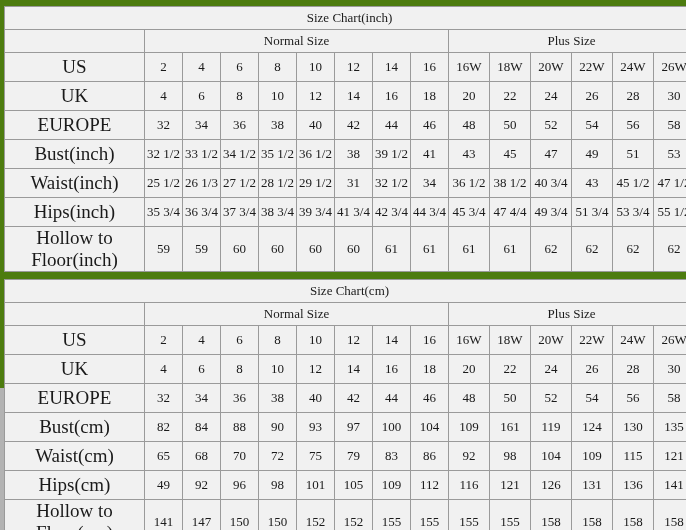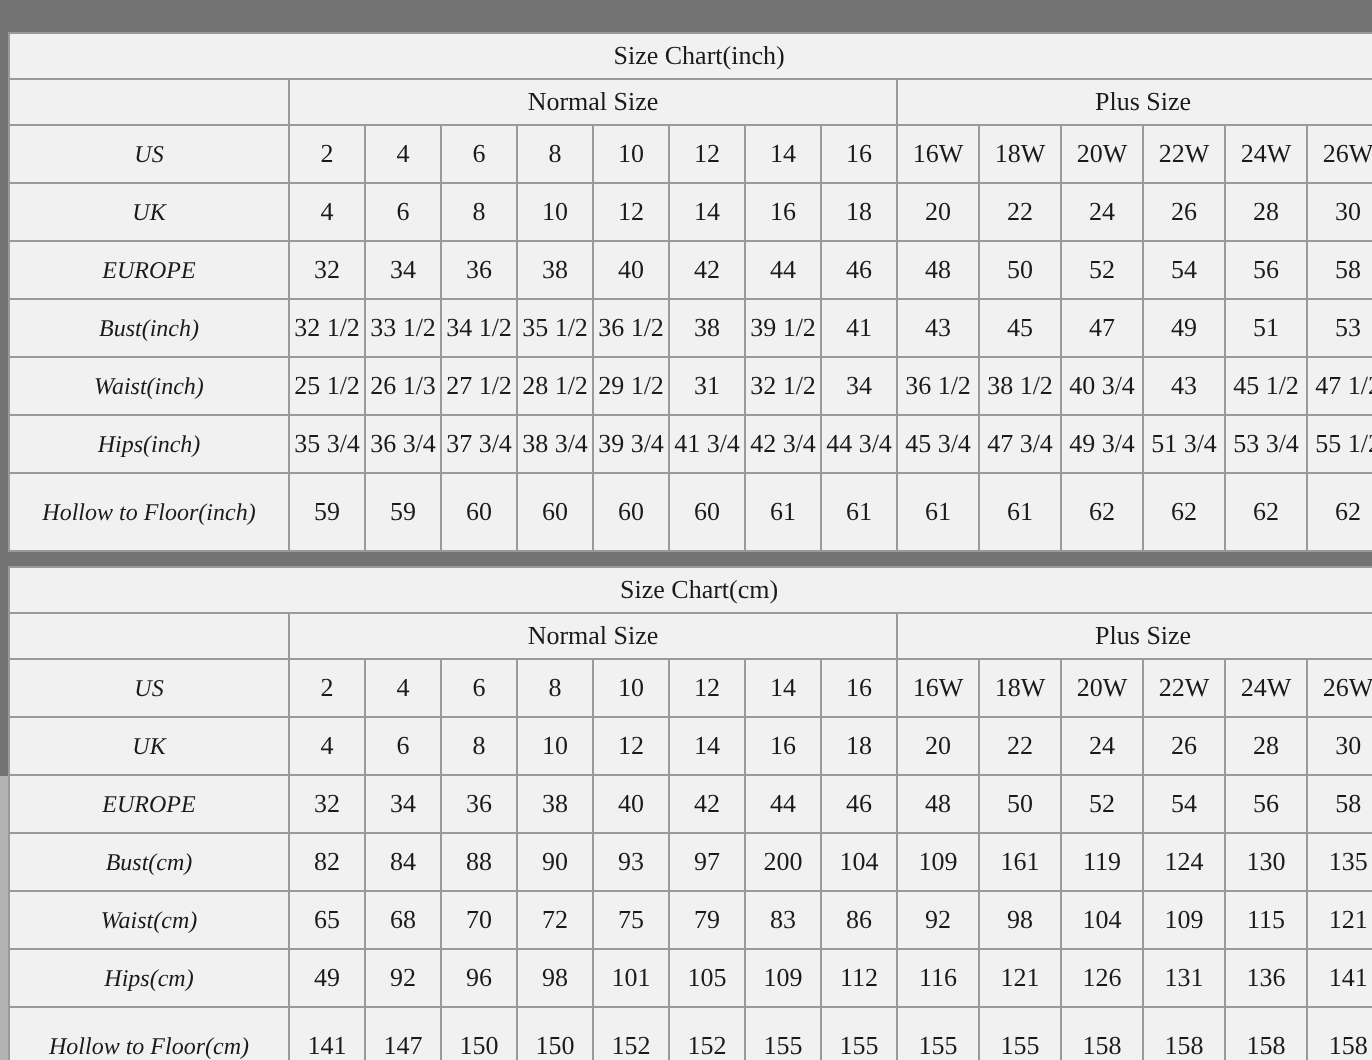--- a/index.html
+++ b/index.html
@@ -7,23 +7,23 @@
     padding: 0;
     background: #b3b3b3;
     width: 686px;
     height: 530px;
     font-family: "Liberation Serif", serif;
   }
   .page {
     width: 686px;
     height: 388px;
     position: relative;
-    background: #737373;
+    background: #4d7c0f;
     box-sizing: border-box;
-    padding: 16px 4px;
+    padding: 6px 4px;
     display: flex;
     flex-direction: column;
     gap: 7px;
   }
   table.chart {
     border-collapse: collapse;
     width: 678px;
     background: #f1f1f1;
     table-layout: fixed;
   }
@@ -49,22 +49,21 @@
     font-size: 13.5px;
   }
   .blank {
     background: #f1f1f1;
   }
   .data-row td {
     height: 28px;
     font-size: 12.5px;
   }
   .data-row td.label-cell {
-    font-size: 12px;
-    font-style: italic;
+    font-size: 19px;
   }
   .tall-row td {
     height: 38px;
   }
 </style>
 </head>
 <body>
 
 <div class="page">
 
@@ -190,21 +189,21 @@
         <td class="label-cell">Hips(inch)</td>
         <td>35 3/4</td>
         <td>36 3/4</td>
         <td>37 3/4</td>
         <td>38 3/4</td>
         <td>39 3/4</td>
         <td>41 3/4</td>
         <td>42 3/4</td>
         <td>44 3/4</td>
         <td>45 3/4</td>
-        <td>47 3/4</td>
+        <td>47 4/4</td>
         <td>49 3/4</td>
         <td>51 3/4</td>
         <td>53 3/4</td>
         <td>55 1/2</td>
       </tr>
 
       <tr class="data-row tall-row">
         <td class="label-cell">Hollow to Floor(inch)</td>
         <td>59</td>
         <td>59</td>
@@ -307,21 +306,21 @@
       </tr>
 
       <tr class="data-row">
         <td class="label-cell">Bust(cm)</td>
         <td>82</td>
         <td>84</td>
         <td>88</td>
         <td>90</td>
         <td>93</td>
         <td>97</td>
-        <td>200</td>
+        <td>100</td>
         <td>104</td>
         <td>109</td>
         <td>161</td>
         <td>119</td>
         <td>124</td>
         <td>130</td>
         <td>135</td>
       </tr>
 
       <tr class="data-row">

